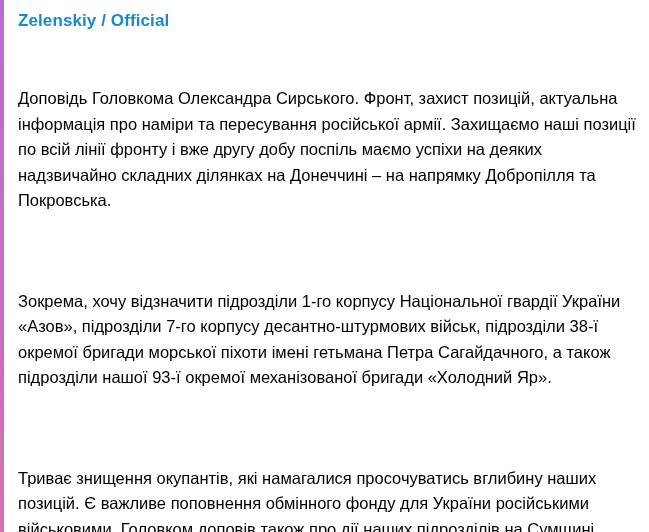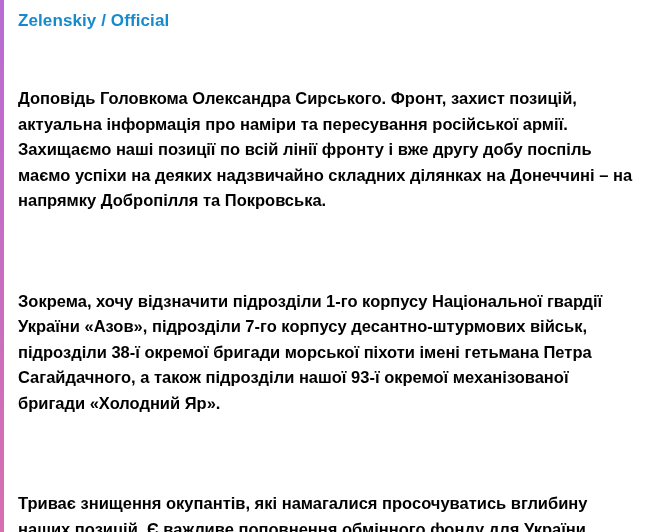--- a/index.html
+++ b/index.html
@@ -43,21 +43,20 @@
   }
   .msg-text {
     font-size: 16.5px;
     line-height: 25.5px;
     color: #000000;
     white-space: pre-wrap;
     word-wrap: break-word;
   }
   .para {
     margin: 0 0 24px 0;
-    font-weight: bold;
   }
   .para:last-child {
     margin-bottom: 0;
   }
 </style>
 </head>
 <body>
 
 <div class="message-wrap">
   <div class="accent-bar"></div>

